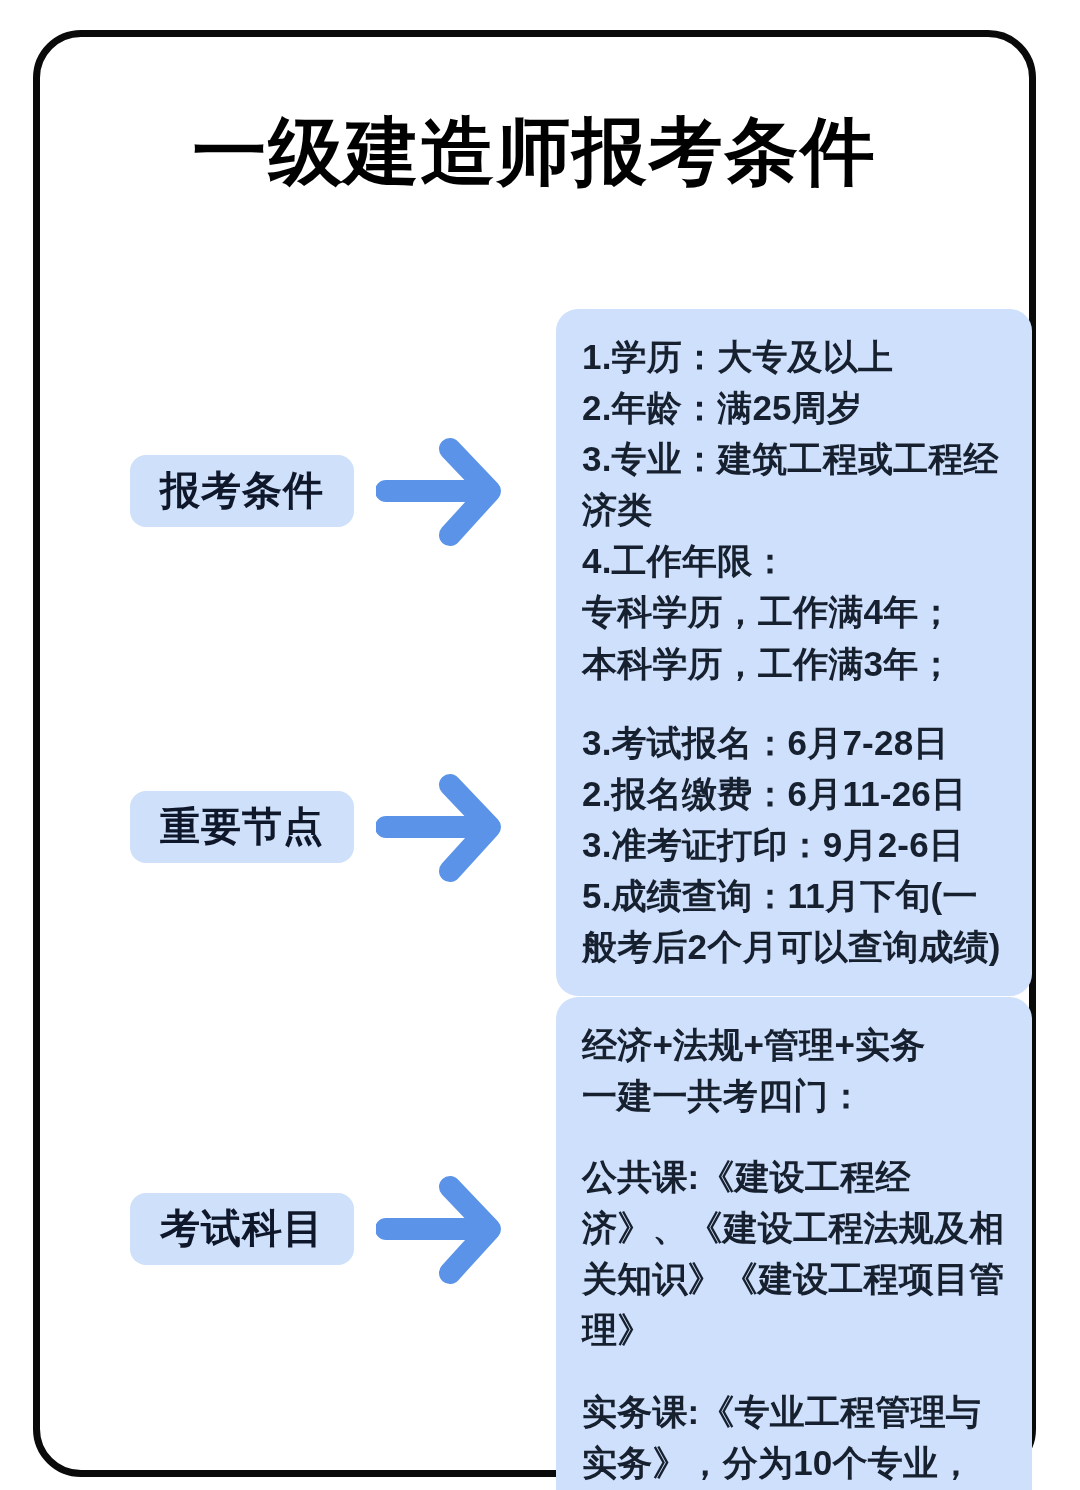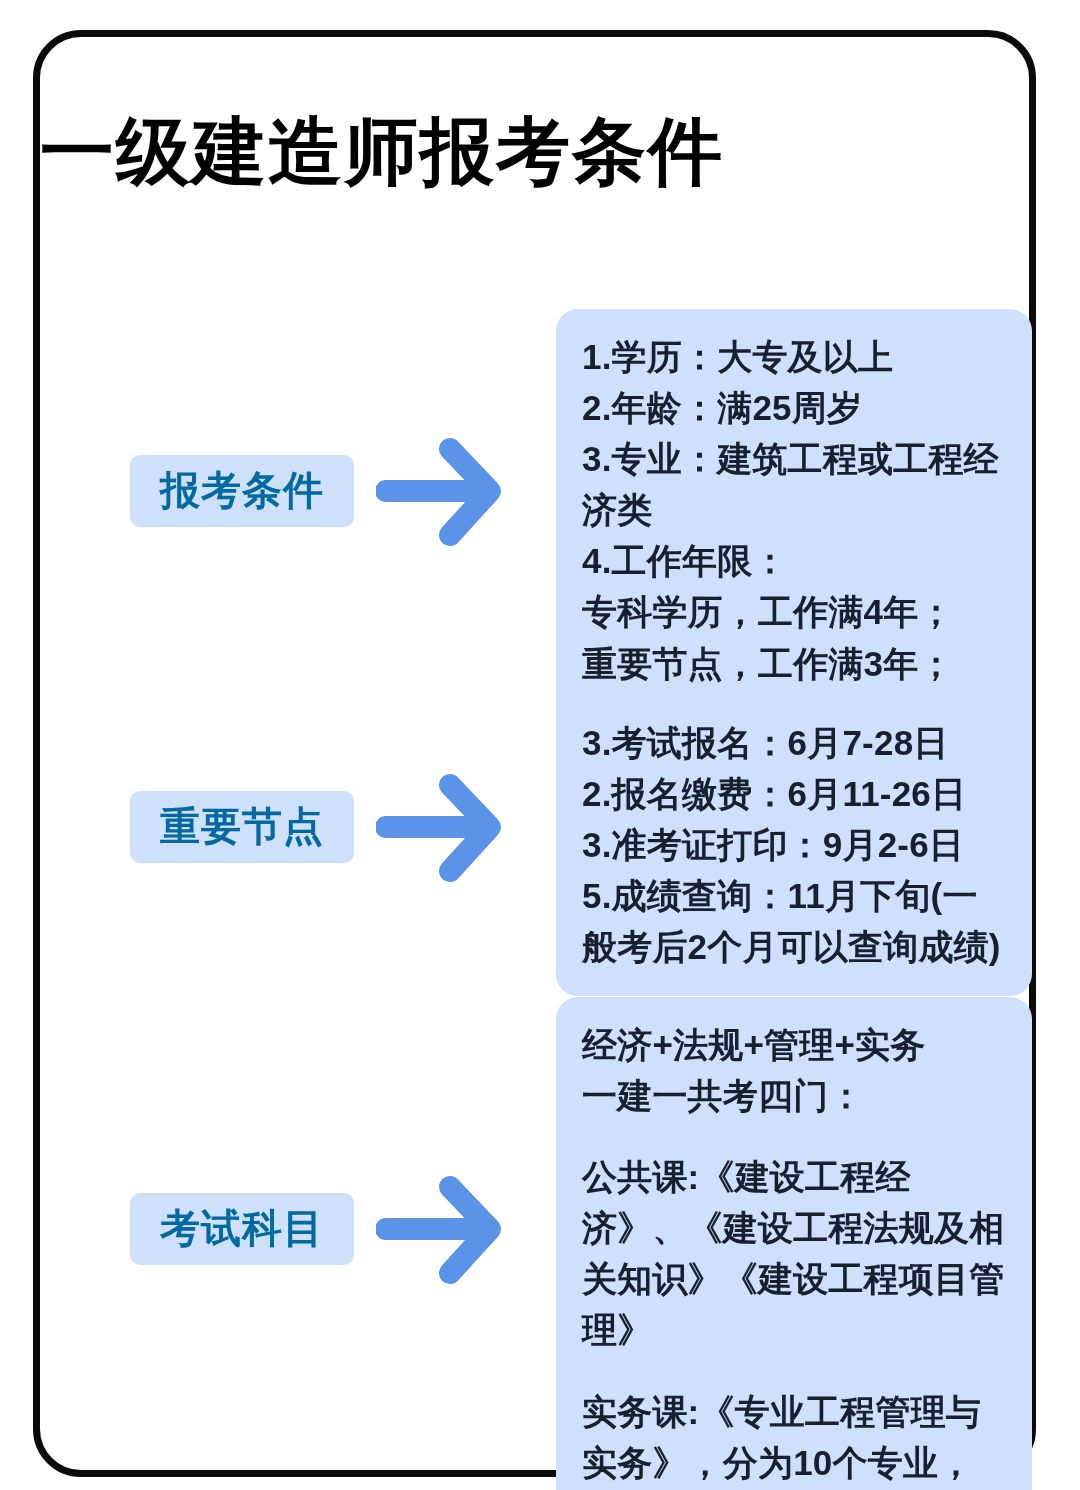--- a/index.html
+++ b/index.html
@@ -26,45 +26,45 @@
     border-radius: 48px;
     background: #ffffff;
   }
 
   
   .poster-title {
     position: absolute;
     left: 0;
     top: 78px;
     width: 100%;
-    text-align: left;
+    text-align: center;
     font-size: 74px;
     line-height: 1;
     font-weight: 800;
     letter-spacing: 2px;
     color: #000000;
     font-family: Liberation Sans, sans-serif;
   }
 
   
   .left-cluster {
     position: absolute;
     display: flex;
     align-items: center;
     gap: 22px;
   }
 
   .pill {
     background: #cfe0fb;
-    border-radius: 10px;
+    border-radius: 16px;
     padding: 14px 30px 16px 30px;
     font-size: 40px;
     line-height: 1.05;
     font-weight: 800;
-    color: #0369a1;
+    color: #0f172a;
     letter-spacing: 1px;
     white-space: nowrap;
   }
 
   .arrow {
     display: block;
     width: 128px;
     height: 112px;
     flex: 0 0 auto;
   }
@@ -107,21 +107,21 @@
       </g>
     </svg>
   </div>
 
   <div class="card" style="top:272px;">
     <p>1.学历：大专及以上</p>
     <p>2.年龄：满25周岁</p>
     <p>3.专业：建筑工程或工程经济类</p>
     <p>4.工作年限：</p>
     <p>专科学历，工作满4年；</p>
-    <p>重要节点，工作满3年；</p>
+    <p>本科学历，工作满3年；</p>
     <p>准考证打印，工作满2年；</p>
     <p>博士学位，工作满1年；</p>
   </div>
 
   <div class="left-cluster" style="left:90px; top:734px;">
     <div class="pill">重要节点</div>
     <svg class="arrow" viewBox="0 0 128 112">
       <g fill="none" stroke="#5b93e8" stroke-width="22" stroke-linecap="round" stroke-linejoin="round">
         <path d="M10 56 H 96"></path>
         <path d="M74 14 L 114 56 L 74 100"></path>

